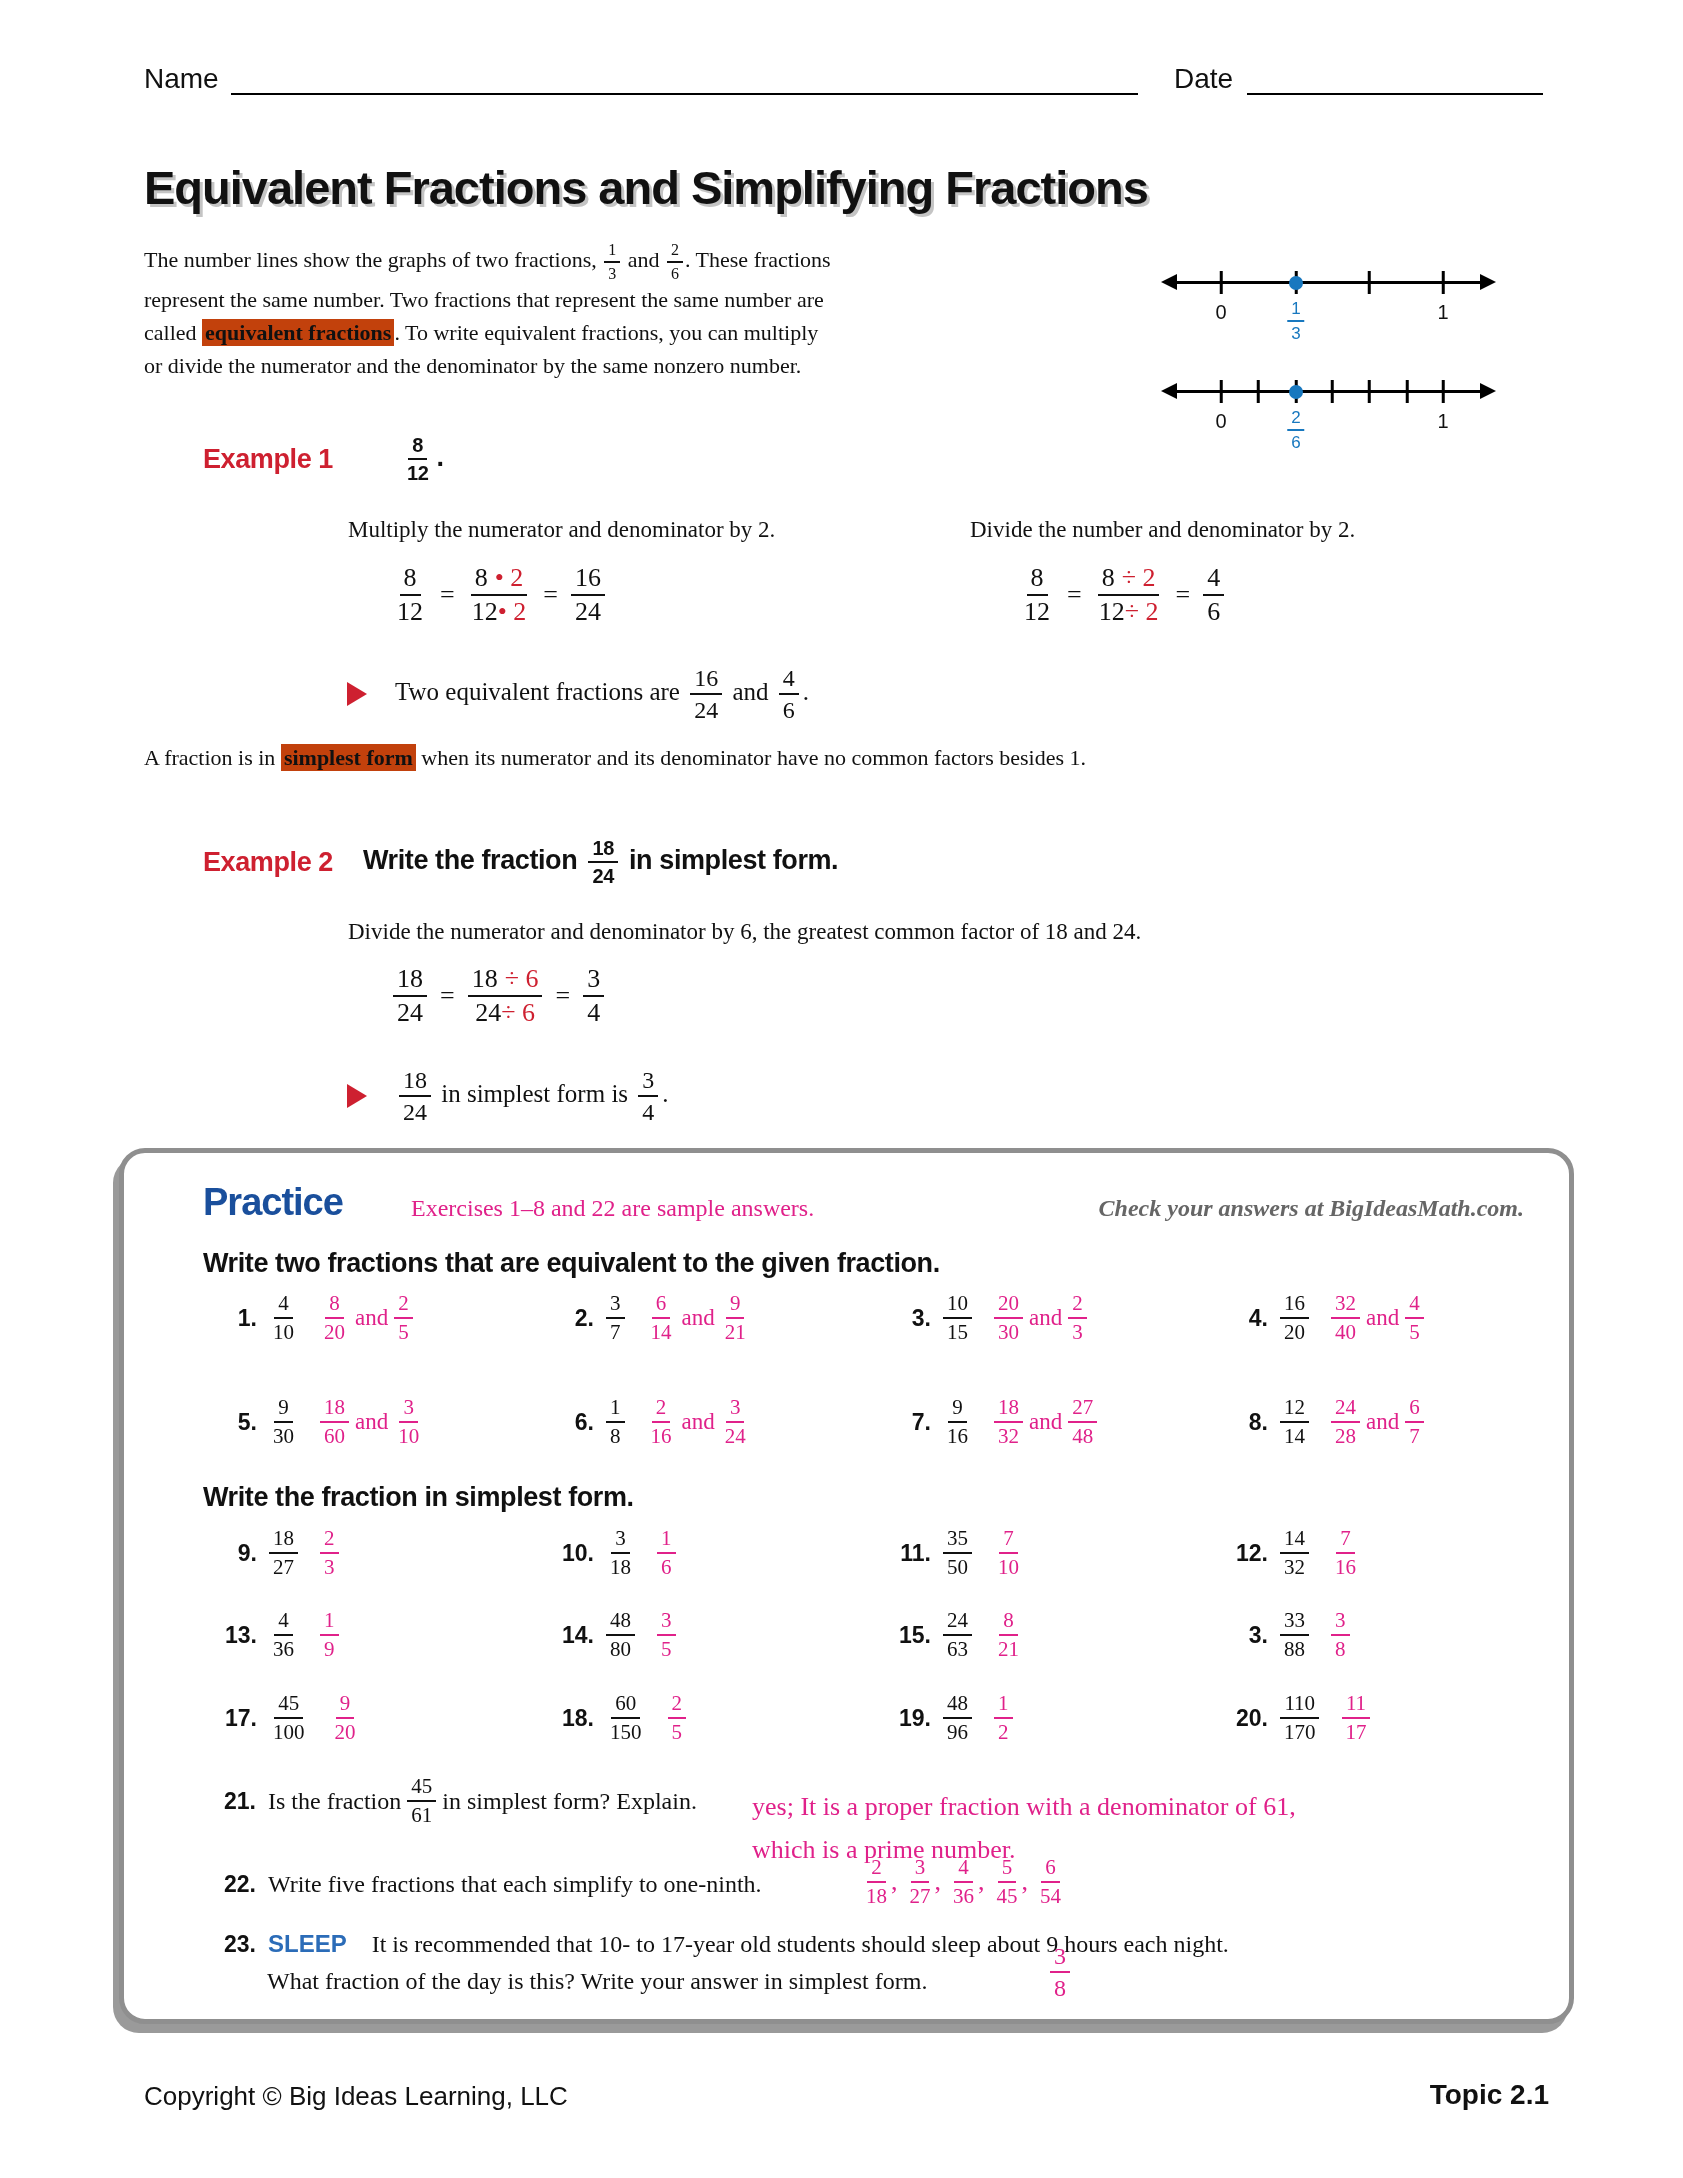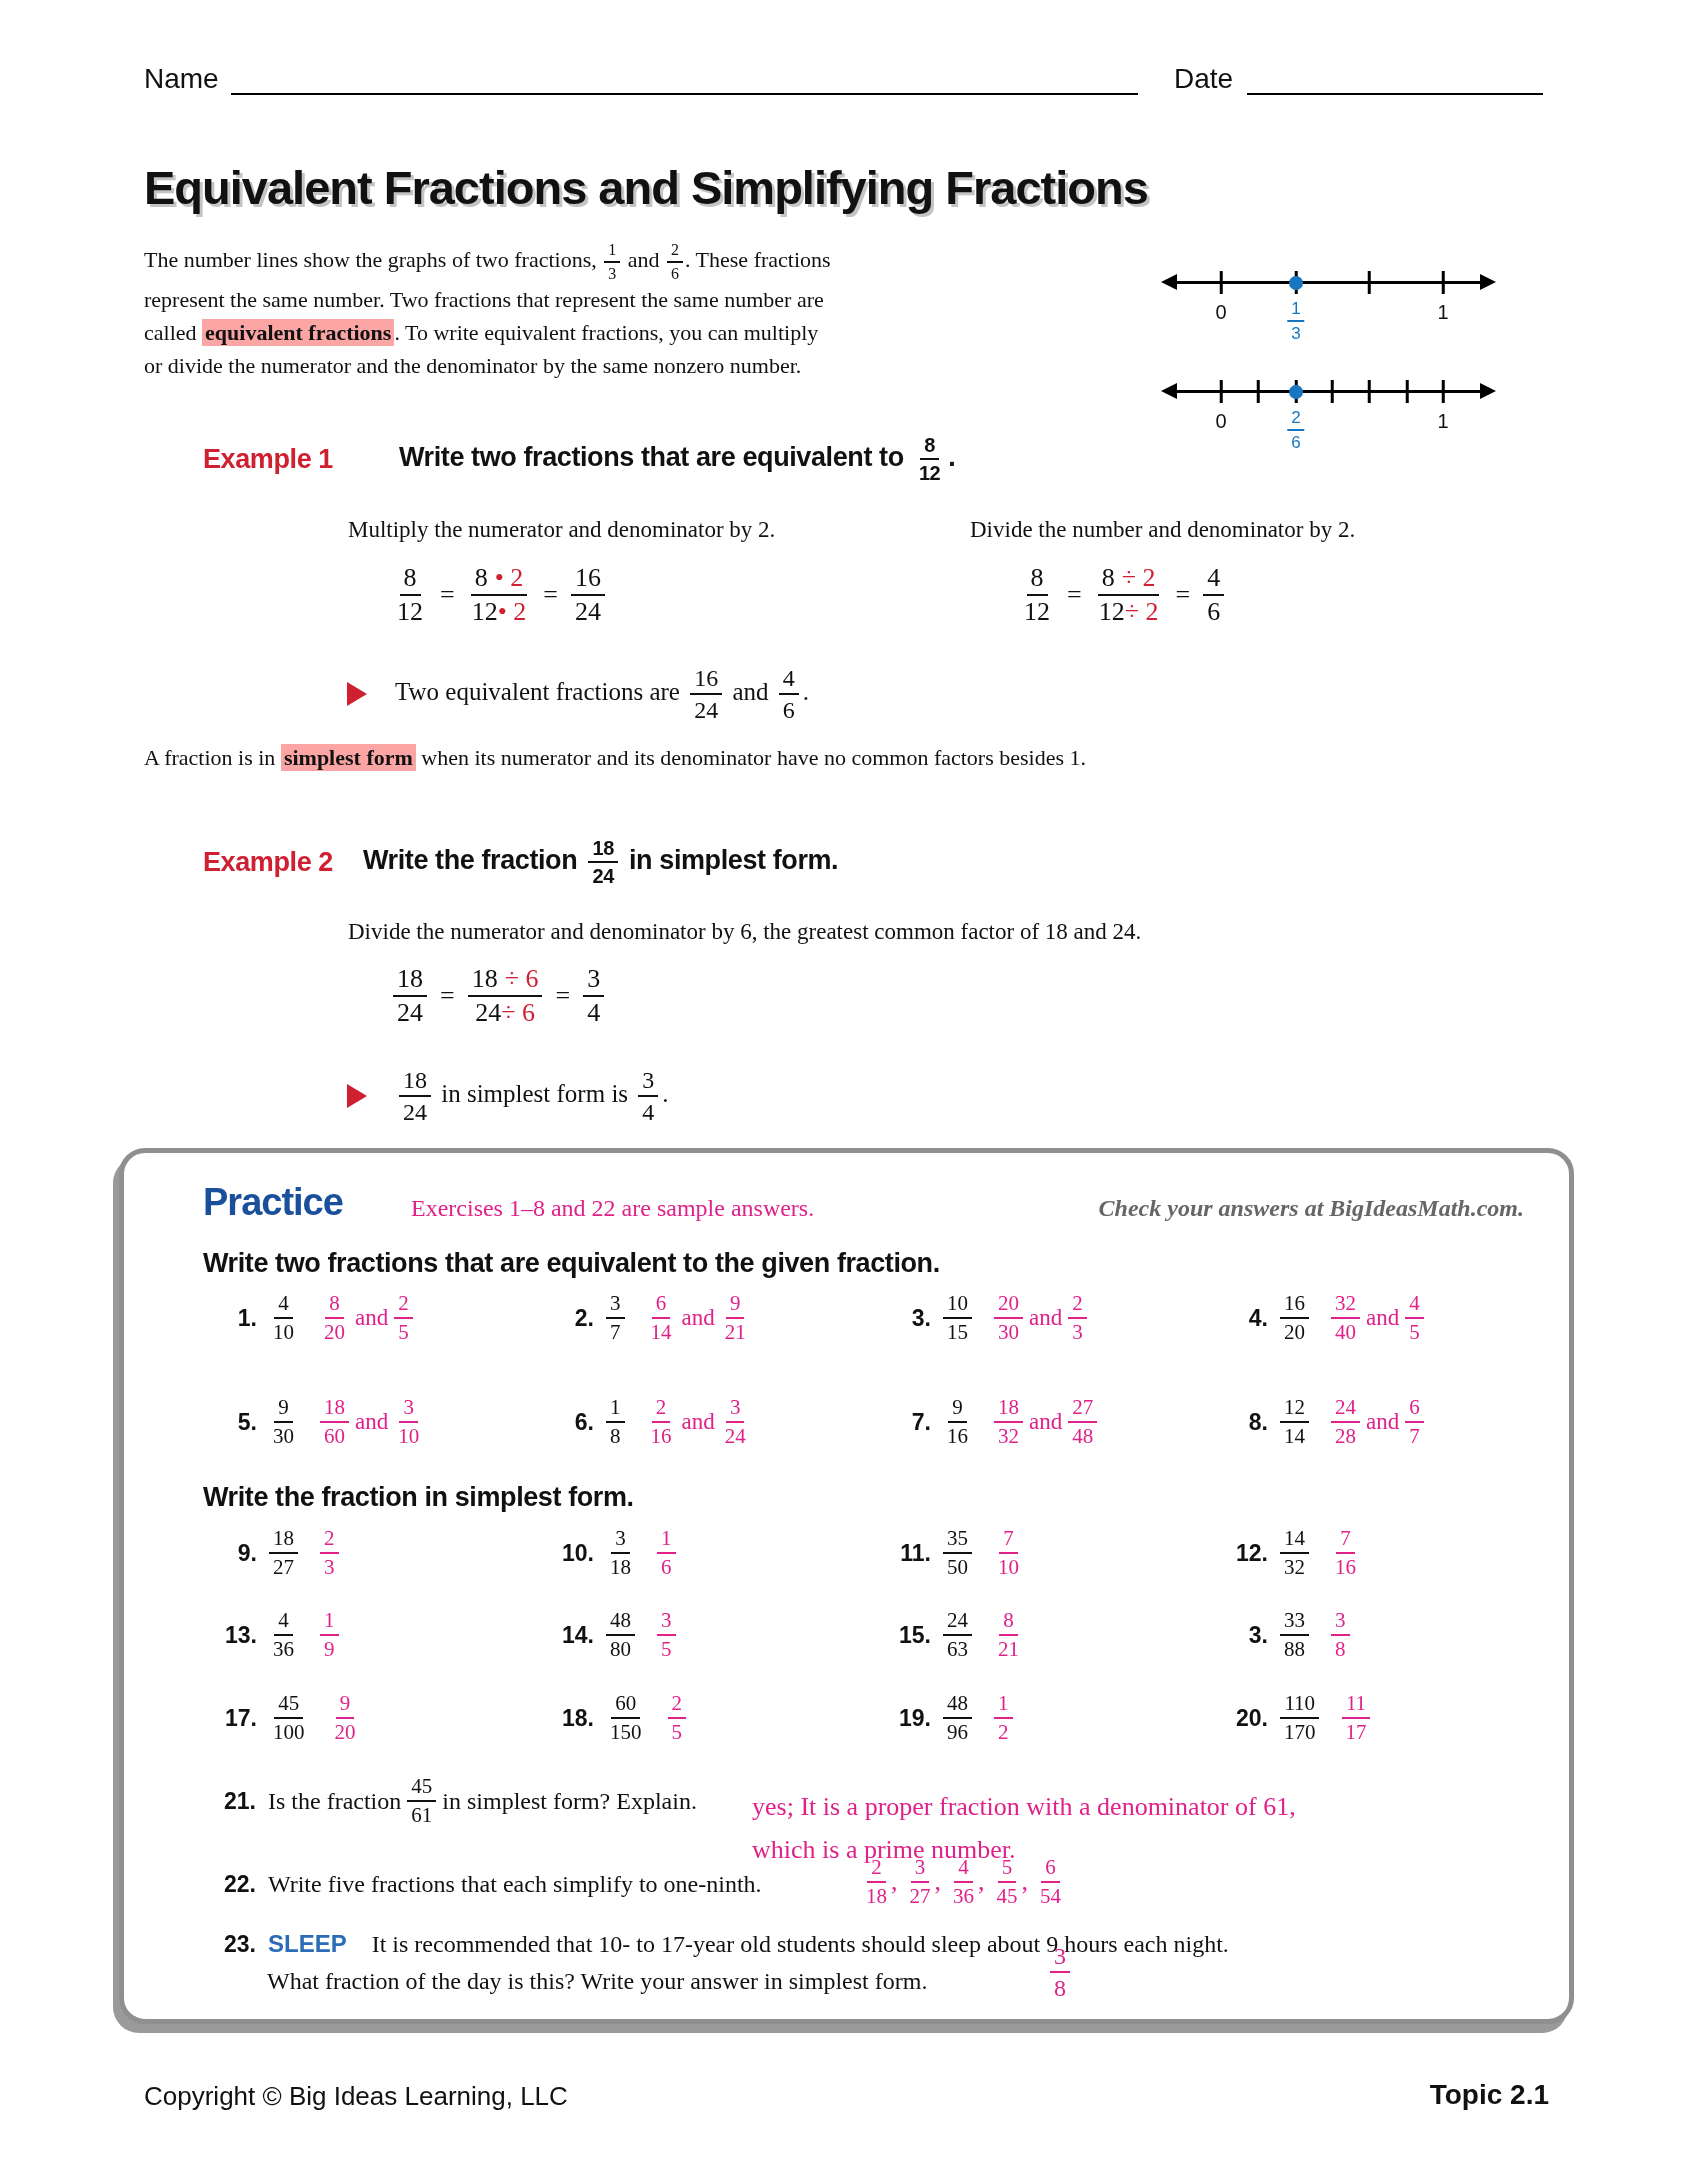--- a/index.html
+++ b/index.html
@@ -14,21 +14,21 @@
   .frac .fd{display:block;padding:3px 4px 1px;}
   .f-sm{font-size:16px;margin:0 2px;}
   .f-hd{font-size:20px;font-family:"Liberation Sans",sans-serif;font-weight:bold;margin:0 4px;}
   .f-eq{font-size:26px;}
   .f-eq2{font-size:24px;margin:0 4px;}
   .f-md{font-size:21px;}
   .f-nl{font-size:17px;font-family:"Liberation Sans",sans-serif;color:#1878bf;}
   .fn .red{margin-left:7px;}
   .red{color:#ce2030;}
   .magenta{color:#e0218a;}
-  .hl{background:#fca5a5;font-weight:bold;padding:1px 3px;}
+  .hl{background:#c2410c;font-weight:bold;padding:1px 3px;}
   .serif22{font-size:22px;line-height:1.5;}
   .instr{font-size:23px;}
   .bold-head{font-family:"Liberation Sans",sans-serif;font-weight:bold;font-size:27px;letter-spacing:-0.4px;}
   .eq-row{display:flex;align-items:center;gap:13px;font-size:26px;}
   .result-row{display:flex;align-items:center;font-size:25px;}
   .tri{width:0;height:0;border-left:20px solid #ce2030;border-top:12px solid transparent;
        border-bottom:12px solid transparent;margin-right:28px;flex:0 0 auto;}
 
   
   .hdr-label{font-family:"Liberation Sans",sans-serif;font-size:28px;color:#111;}
@@ -128,21 +128,21 @@
     <span class="frac f-nl nl-frac" style="left:131px">
         <span class="fn">2</span>
         <span class="fd">6</span>
       </span>
   </div>
 </div>
 
 <div class="abs" style="left:203px;top:434px;display:flex;align-items:center;gap:36px;">
   <span class="bold-head red" style="margin-right:30px;">Example 1</span>
   <span class="bold-head">
-    <span>Write two fractions that are equivalent to </span><span class="frac f-hd">
+    <span class="frac f-hd">
         <span class="fn">8</span>
         <span class="fd">12</span>
       </span><span>.</span>
   </span>
 </div>
 
 <div class="abs instr" style="left:348px;top:517px;">Multiply the numerator and denominator by 2.</div>
 <div class="abs instr" style="left:970px;top:517px;">Divide the number and denominator by 2.</div>
 
 <div class="abs eq-row" style="left:393px;top:564px;">

